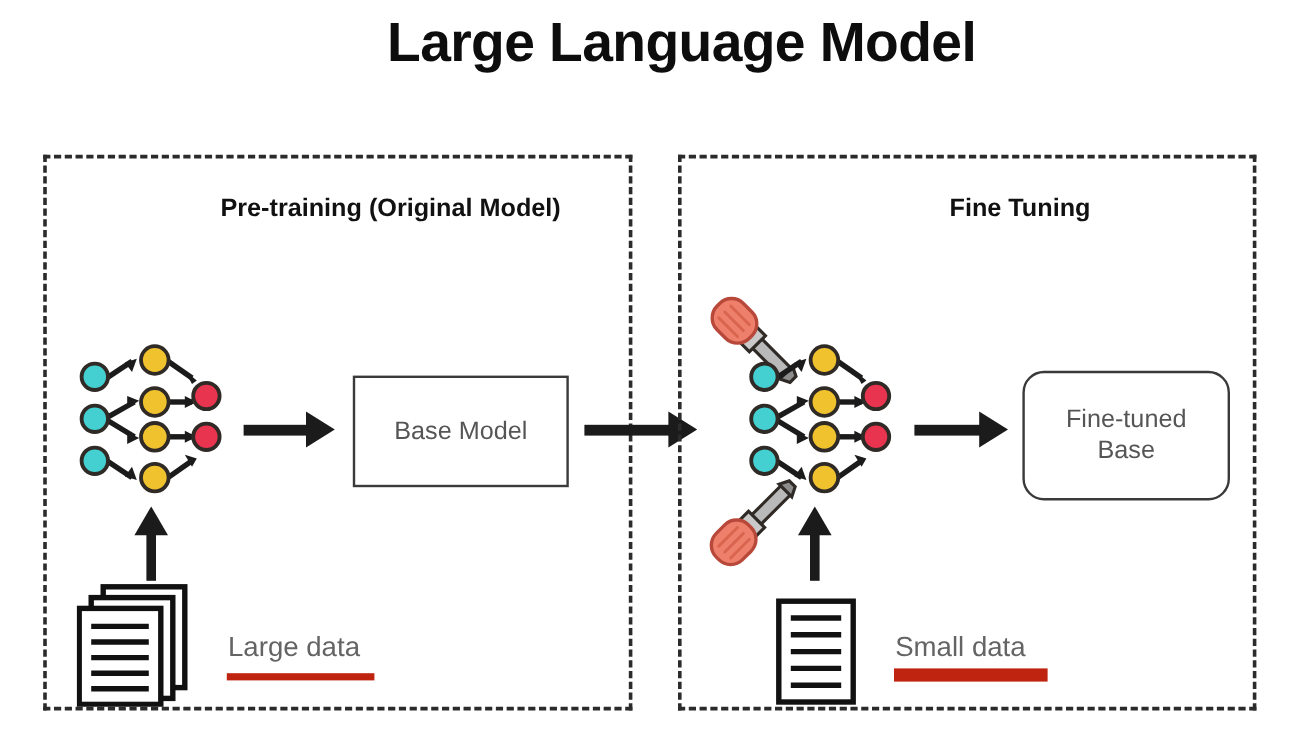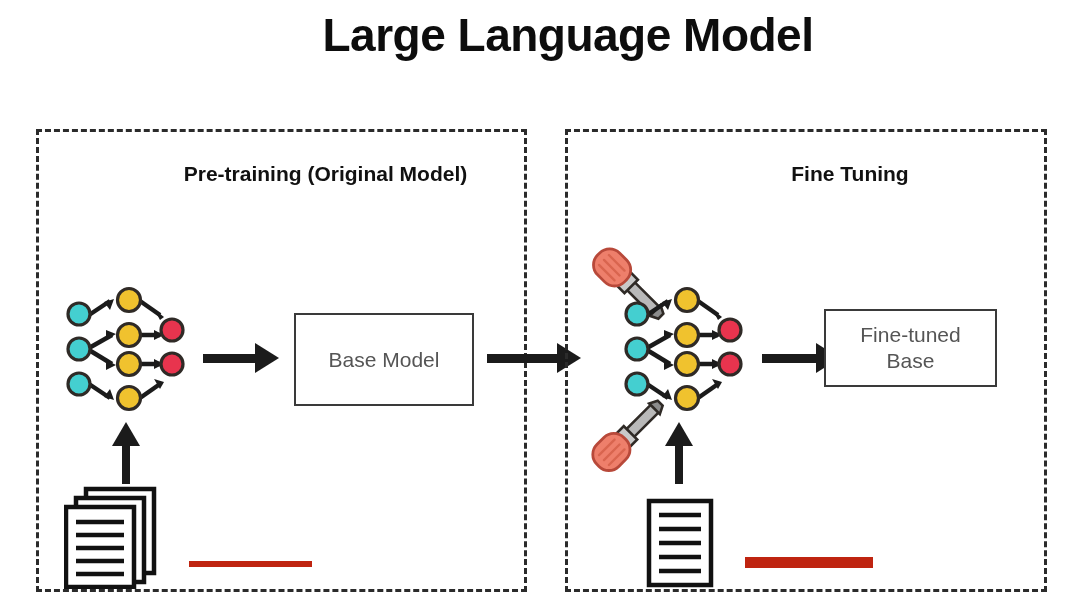--- a/index.html
+++ b/index.html
@@ -62,21 +62,21 @@
     display: flex;
     align-items: center;
     justify-content: center;
     text-align: center;
     font-family: "Liberation Sans", sans-serif;
     font-size: 21px;
     color: #555555;
     line-height: 1.22;
   }
   #base-model-box      { left: 294px; top: 313px; width: 180px; height: 93px; }
-  #finetuned-model-box { left: 824px; top: 309px; width: 173px; height: 78px; }
+  #finetuned-model-box { left: 852px; top: 309px; width: 173px; height: 108px; border-radius: 18px; }
 
   
   .h-arrow {
     position: absolute;
     height: 30px;
   }
   .h-arrow .shaft {
     position: absolute;
     left: 0;
     top: 11px;
@@ -236,20 +236,21 @@
       <g stroke="#111111" stroke-width="4.5" stroke-linecap="butt">
         <line x1="12" y1="36" x2="60" y2="36"></line>
         <line x1="12" y1="49" x2="60" y2="49"></line>
         <line x1="12" y1="62" x2="60" y2="62"></line>
         <line x1="12" y1="75" x2="60" y2="75"></line>
         <line x1="12" y1="88" x2="60" y2="88"></line>
       </g>
     </svg>
   </div>
 
+  <div class="data-label" id="label-large-data">Large data</div>
   <div class="underline-bar" id="bar-large-data"></div>
 
   <div class="h-arrow" id="arrow-base-to-ft-net">
     <div class="shaft"></div>
     <div class="head"></div>
   </div>
 
   <div class="panel" id="panel-right">
     <div class="panel-title">Fine Tuning</div>
   </div>
@@ -347,15 +348,16 @@
       <g stroke="#111111" stroke-width="4.5" stroke-linecap="butt">
         <line x1="13" y1="17" x2="55" y2="17"></line>
         <line x1="13" y1="31" x2="55" y2="31"></line>
         <line x1="13" y1="45" x2="55" y2="45"></line>
         <line x1="13" y1="59" x2="55" y2="59"></line>
         <line x1="13" y1="73" x2="55" y2="73"></line>
       </g>
     </svg>
   </div>
 
+  <div class="data-label" id="label-small-data">Small data</div>
   <div class="underline-bar" id="bar-small-data"></div>
 
 </div>
 
 </body></html>

